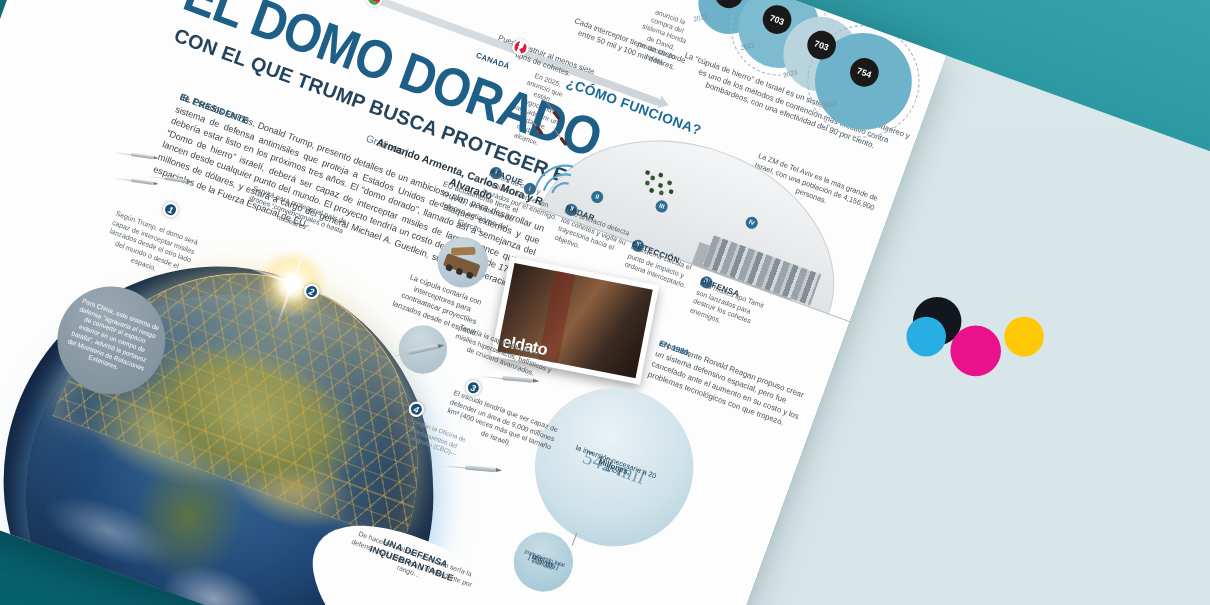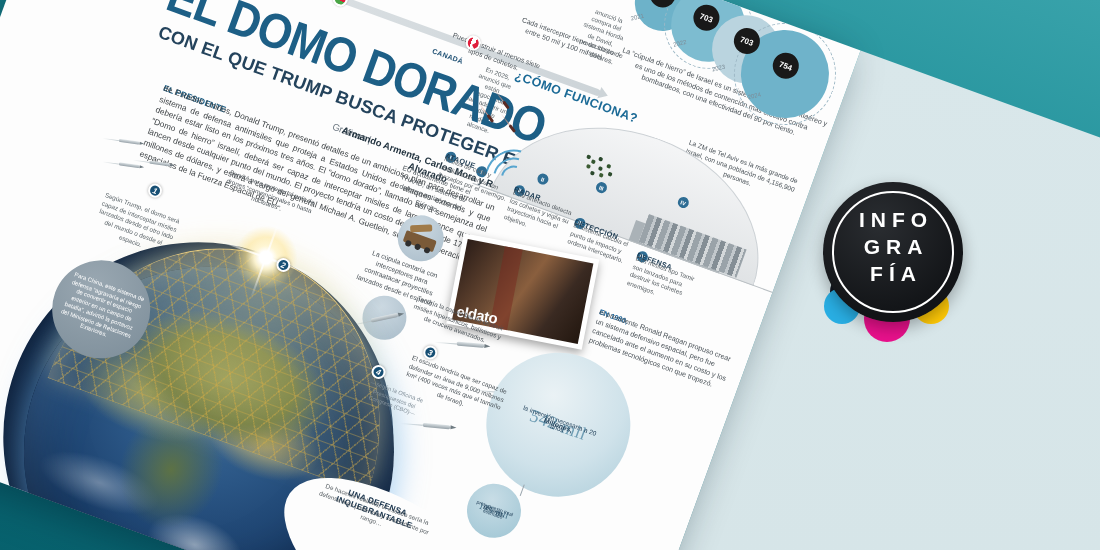--- a/index.html
+++ b/index.html
@@ -333,18 +333,13 @@
     <div class="closing">
       <div class="ct">UNA DEFENSA INQUEBRANTABLE</div>
       <div class="cx">De hacerse realidad, el escudo sería la defensa más poderosa y contundente por rango…</div>
     </div>
   </div>
 
   <div class="dot dot-navy"></div>
   <div class="dot dot-blue"></div>
   <div class="dot dot-yellow"></div>
   <div class="dot dot-magenta"></div>
-  <div class="badge">
-    <div class="bl bl1">INFO</div>
-    <div class="bl bl2">GRA</div>
-    <div class="bl bl3">FÍA</div>
-  </div>
 </div>
 
 </body></html>

